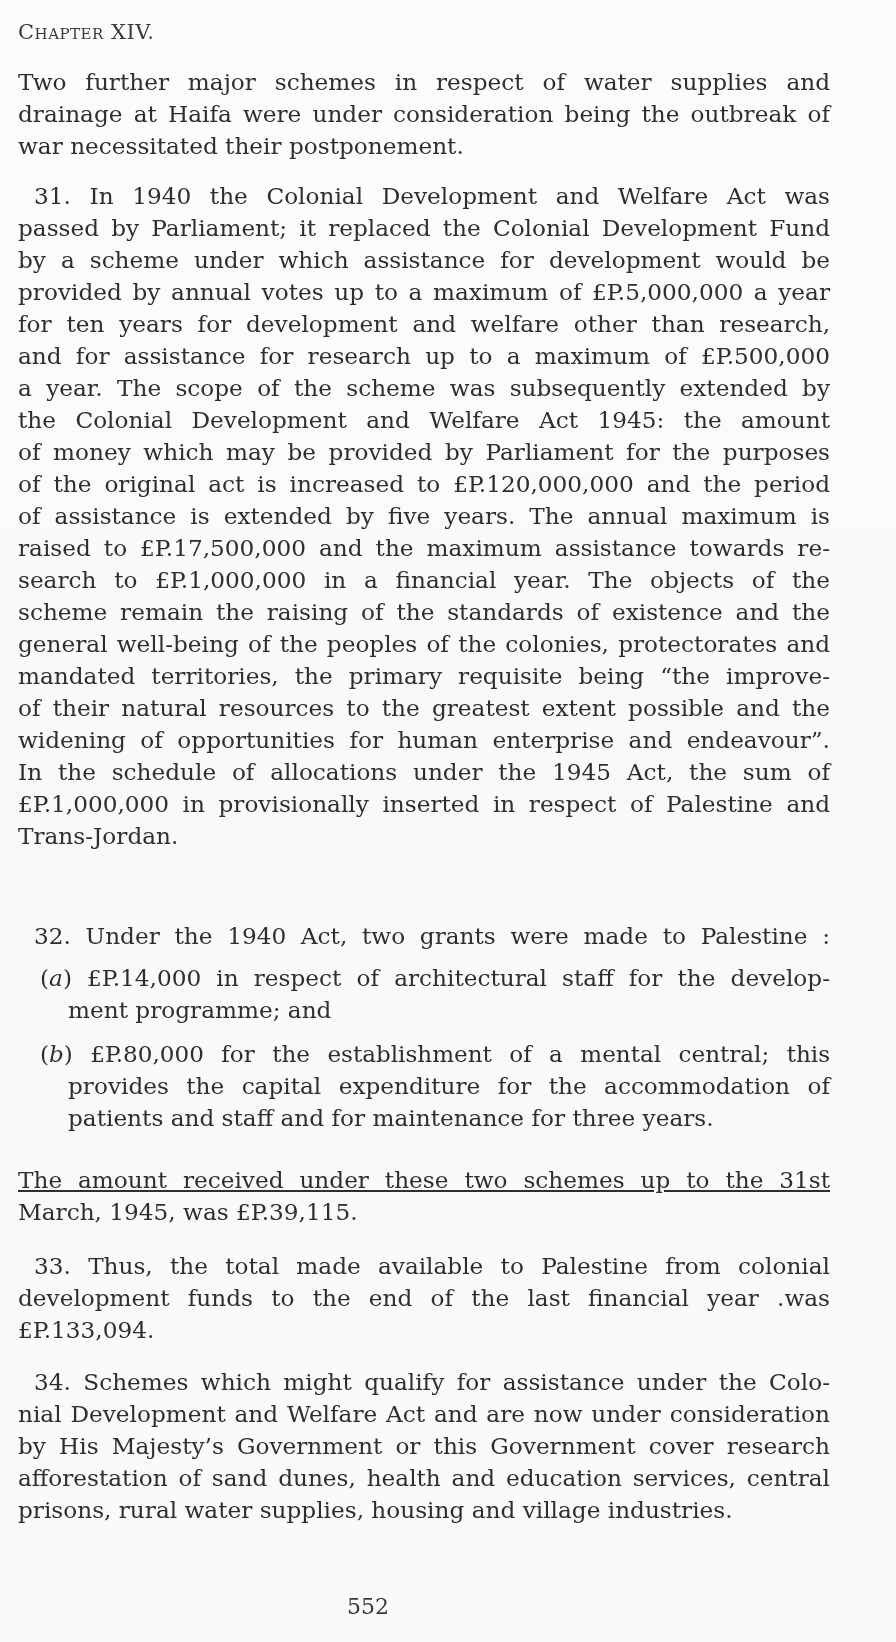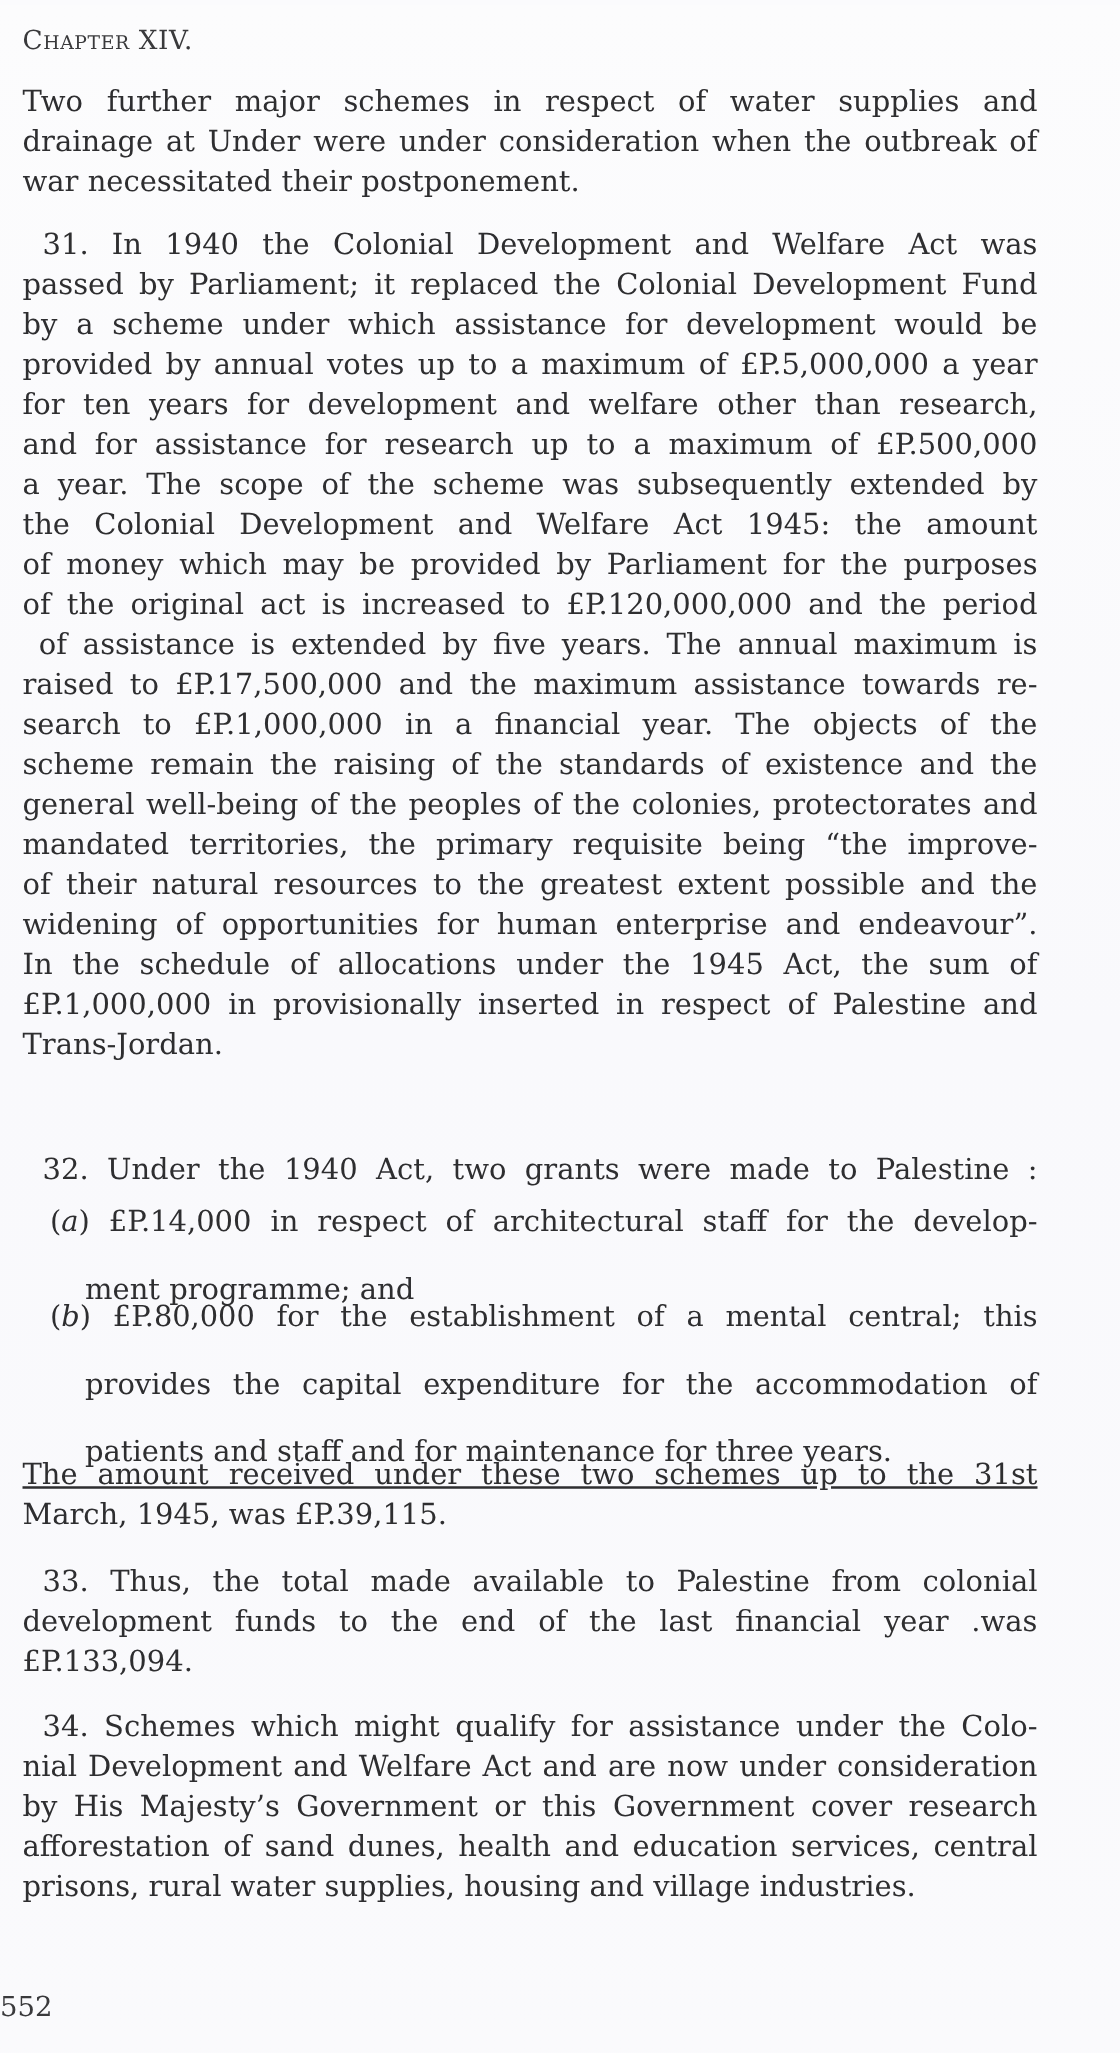--- a/index.html
+++ b/index.html
@@ -43,57 +43,58 @@
       height: 32px;
       text-align: justify;
       text-align-last: justify;
       white-space: nowrap;
       overflow: visible;
     }
     .line.last { text-align-last: left; }
     .indent-para { padding-left: 16px; }
     .item-label { display: inline; }
     .item-label i { font-style: italic; }
-    .hang { padding-left: 50px; margin-top: 22px; }
+    .hang { padding-left: 50px; }
     .item-first { padding-left: 22px; }
     .page-number {
       position: absolute;
       left: 0; width: 736px;
       top: 1590px;
+      text-align: center;
       font-size: 22px;
       color: #3a3a3c;
     }
   </style>
 </head>
 <body>
 
 <div class="page">
 
   <div class="header">
     <span class="sc">Chapter XIV.</span>
   </div>
 
   <div class="block" style="top:62px;">
     <span class="line" style="white-space: nowrap;">Two further major schemes in respect of water supplies and</span>
-    <span class="line" style="white-space: nowrap;">drainage at Under were under consideration when the outbreak of</span>
+    <span class="line" style="white-space: nowrap;">drainage at Haifa were under consideration being the outbreak of</span>
     <span class="line last" style="white-space: nowrap;">war necessitated their postponement.</span>
   </div>
 
   <div class="block" style="top:176px;">
     <span class="line indent-para" style="white-space: nowrap;">31. In 1940 the Colonial Development and Welfare Act was</span>
     <span class="line" style="white-space: nowrap;">passed by Parliament; it replaced the Colonial Development Fund</span>
     <span class="line" style="white-space: nowrap;">by a scheme under which assistance for development would be</span>
     <span class="line" style="white-space: nowrap;">provided by annual votes up to a maximum of £P.5,000,000 a year</span>
     <span class="line" style="white-space: nowrap;">for ten years for development and welfare other than research,</span>
     <span class="line" style="white-space: nowrap;">and for assistance for research up to a maximum of £P.500,000</span>
     <span class="line" style="white-space: nowrap;">a year. The scope of the scheme was subsequently extended by</span>
     <span class="line" style="white-space: nowrap;">the Colonial Development and Welfare Act 1945: the amount</span>
     <span class="line" style="white-space: nowrap;">of money which may be provided by Parliament for the purposes</span>
     <span class="line" style="white-space: nowrap;">of the original act is increased to £P.120,000,000 and the period</span>
-    <span class="line" style="white-space: nowrap; margin-left: 13px;">of assistance is extended by five years. The annual maximum is</span>
+    <span class="line" style="white-space: nowrap;">of assistance is extended by five years. The annual maximum is</span>
     <span class="line" style="white-space: nowrap;">raised to £P.17,500,000 and the maximum assistance towards re-</span>
     <span class="line" style="white-space: nowrap;">search to £P.1,000,000 in a financial year. The objects of the</span>
     <span class="line" style="white-space: nowrap;">scheme remain the raising of the standards of existence and the</span>
     <span class="line" style="white-space: nowrap;">general well-being of the peoples of the colonies, protectorates and</span>
     <span class="line" style="white-space: nowrap;">mandated territories, the primary requisite being “the improve-</span>
     <span class="line" style="white-space: nowrap;">of their natural resources to the greatest extent possible and the</span>
     <span class="line" style="white-space: nowrap;">widening of opportunities for human enterprise and endeavour”.</span>
     <span class="line" style="white-space: nowrap;">In the schedule of allocations under the 1945 Act, the sum of</span>
     <span class="line" style="white-space: nowrap;">£P.1,000,000 in provisionally inserted in respect of Palestine and</span>
     <span class="line last" style="white-space: nowrap;">Trans-Jordan.</span>

